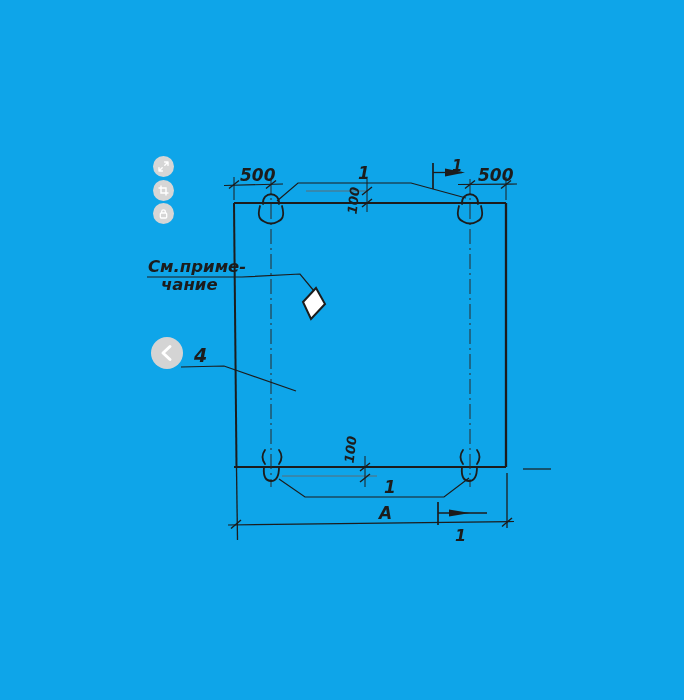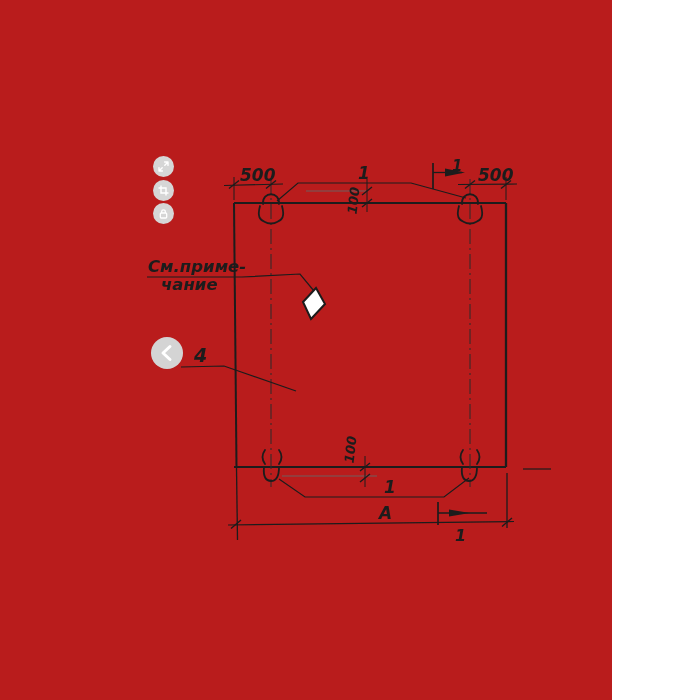--- a/index.html
+++ b/index.html
@@ -1,17 +1,17 @@
 <!DOCTYPE html>
 <html><head>
 <meta charset="utf-8">
 <style>
   html,body{margin:0;padding:0;background:#ffffff;width:700px;height:700px;overflow:hidden;
             font-family:"DejaVu Sans", sans-serif;}
-  .stage{position:relative;width:612px;height:700px;background:#b91c1c;}
+  .stage{position:relative;width:684px;height:700px;background:#0ea5e9;}
   svg.drawing{position:absolute;left:0;top:0;}
   .tool-btn{position:absolute;width:21px;height:21px;border-radius:50%;background:#d6d6d6;
             display:flex;align-items:center;justify-content:center;cursor:pointer;}
   .nav-btn{position:absolute;width:32px;height:32px;border-radius:50%;background:#d4d4d4;
            display:flex;align-items:center;justify-content:center;cursor:pointer;}
   .tool-btn svg,.nav-btn svg{display:block;}
   
   .dim-text{font-style:italic;font-weight:bold;fill:#1c1c1c;}
   .note-text{font-style:italic;font-weight:bold;fill:#1c1c1c;}
   text{font-family:"DejaVu Sans", sans-serif;}

